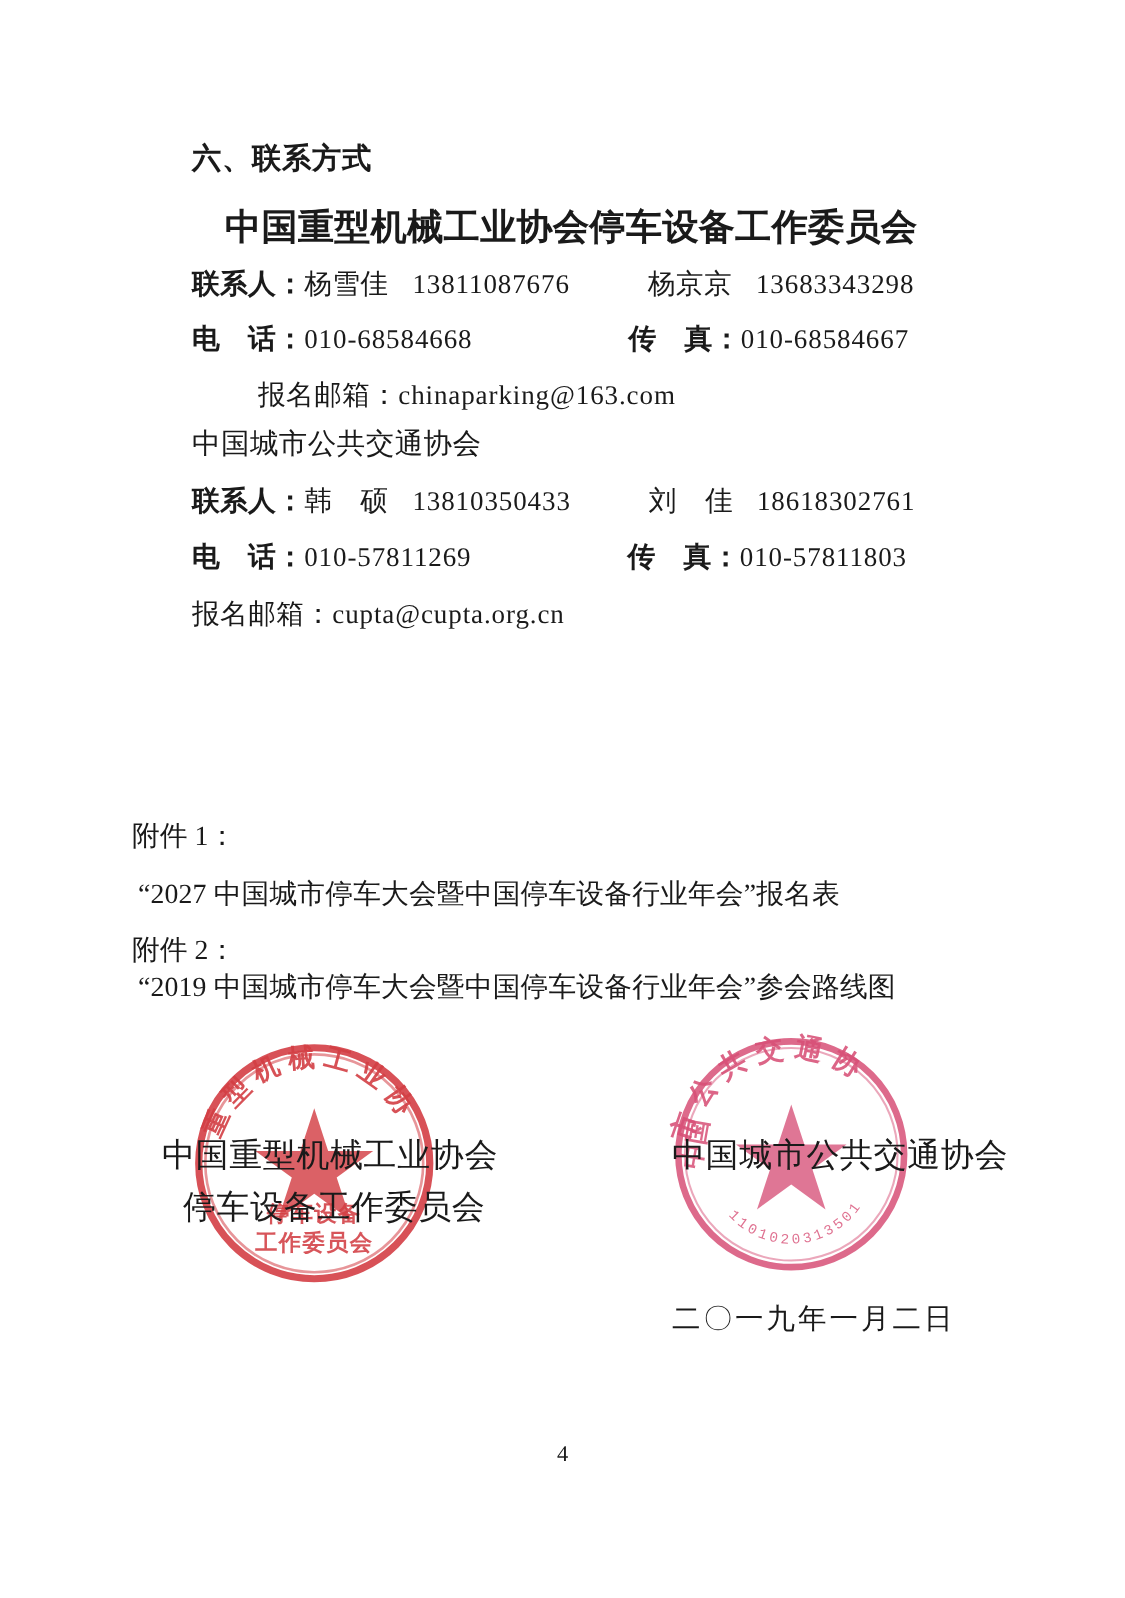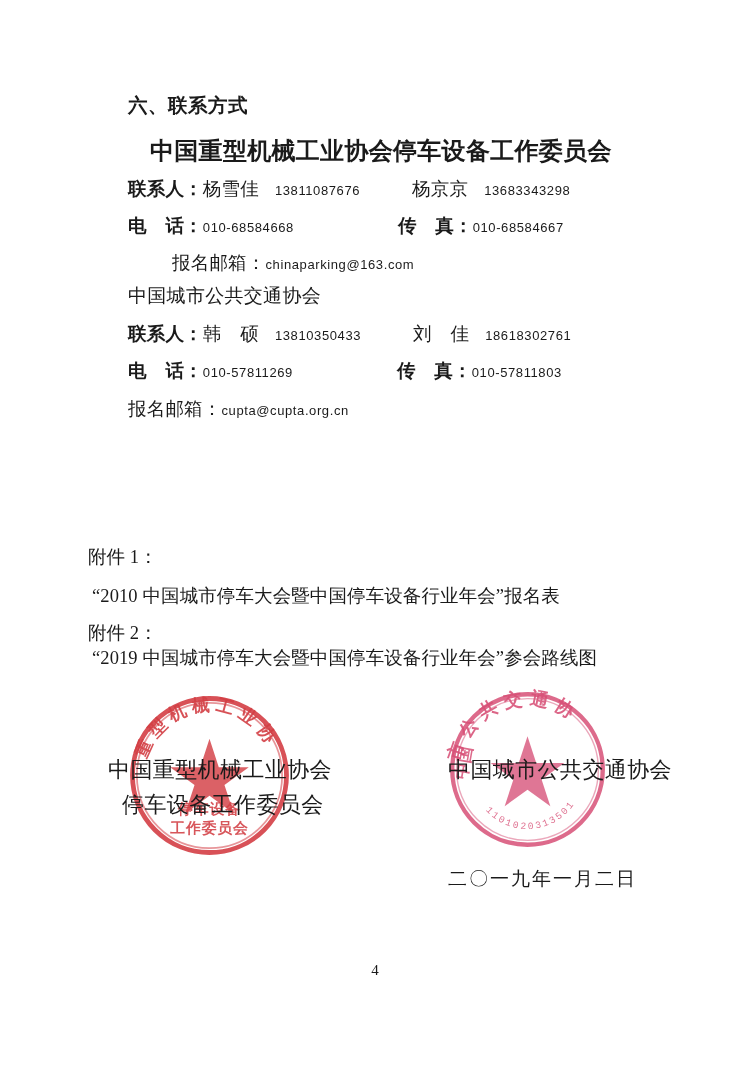--- a/index.html
+++ b/index.html
@@ -80,22 +80,22 @@
   }
 
   .row-contact1 { top: 176px; }
   .row-tel1     { top: 213px; }
   .row-mail1    { top: 250px; margin-left: 44px; }
   .row-contact2 { top: 321px; }
   .row-tel2     { top: 358px; }
   .row-mail2    { top: 396px; }
 
   .mono-val {
-    font-family: Liberation Sans, sans-serif;
-    font-size: 13px;
+    font-family: Liberation Serif, serif;
+    font-size: 18px;
     letter-spacing: 0.6px;
   }
 
   
   .attach-label {
     position: absolute;
     left: 88px;
     font-size: 18.5px;
     white-space: nowrap;
     text-align: right;
@@ -183,21 +183,21 @@
 
     <div class="line row-tel2">
       <span class="lbl">电　话：</span><span class="mono-val">010-57811269</span><span style="display:inline-block;width:104px;"></span><span class="lbl">传　真：</span><span class="mono-val">010-57811803</span>
     </div>
 
     <div class="line row-mail2">
       <span class="val">报名邮箱：</span><span class="mono-val">cupta@cupta.org.cn</span>
     </div>
 
     <div class="attach-label att1-lbl">附件 1：</div>
-    <div class="attach-text att1-txt">“2010 中国城市停车大会暨中国停车设备行业年会”报名表</div>
+    <div class="attach-text att1-txt">“2027 中国城市停车大会暨中国停车设备行业年会”报名表</div>
 
     <div class="attach-label att2-lbl">附件 2：</div>
     <div class="attach-text att2-txt">“2019 中国城市停车大会暨中国停车设备行业年会”参会路线图</div>
 
     <div class="seal seal-1">
       <svg viewBox="0 0 200 200" width="175" height="175" aria-hidden="true">
         <defs>
           <path id="arc1" d="M 26,100 A 74,74 0 0 1 174,100"></path>
           <path id="arc1b" d="M 36,118 A 66,66 0 0 0 164,118"></path>
         </defs>

